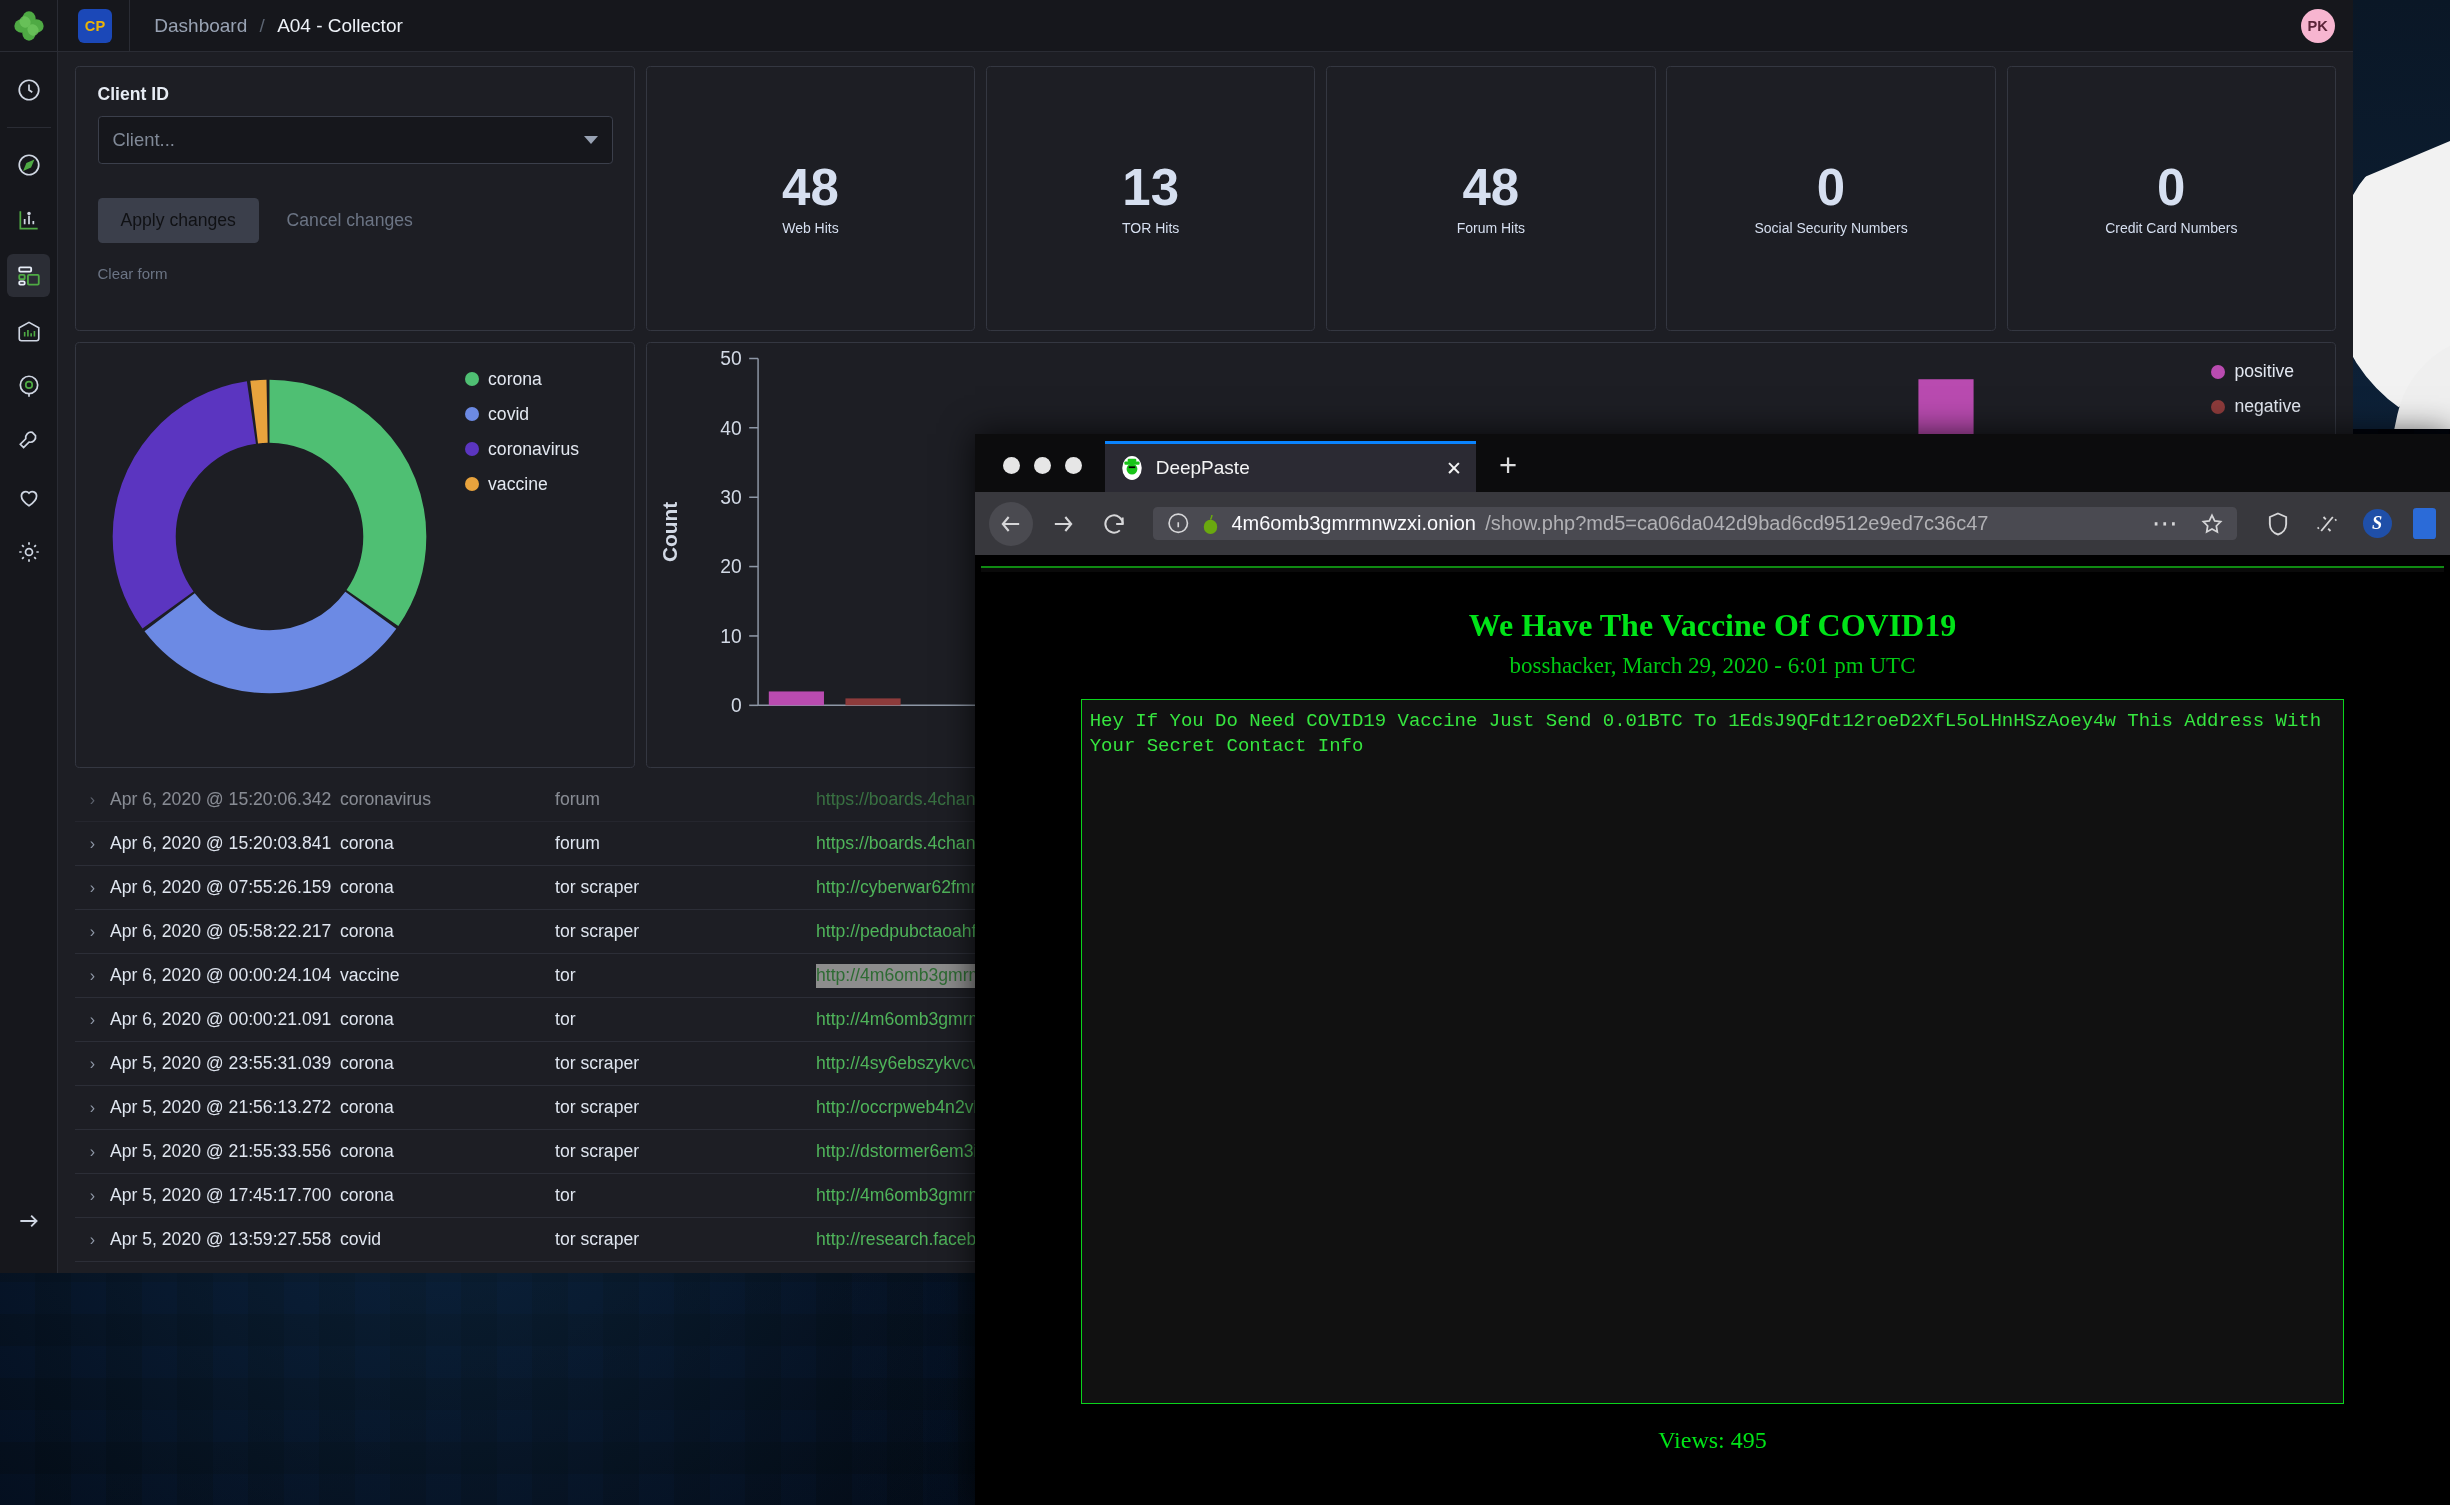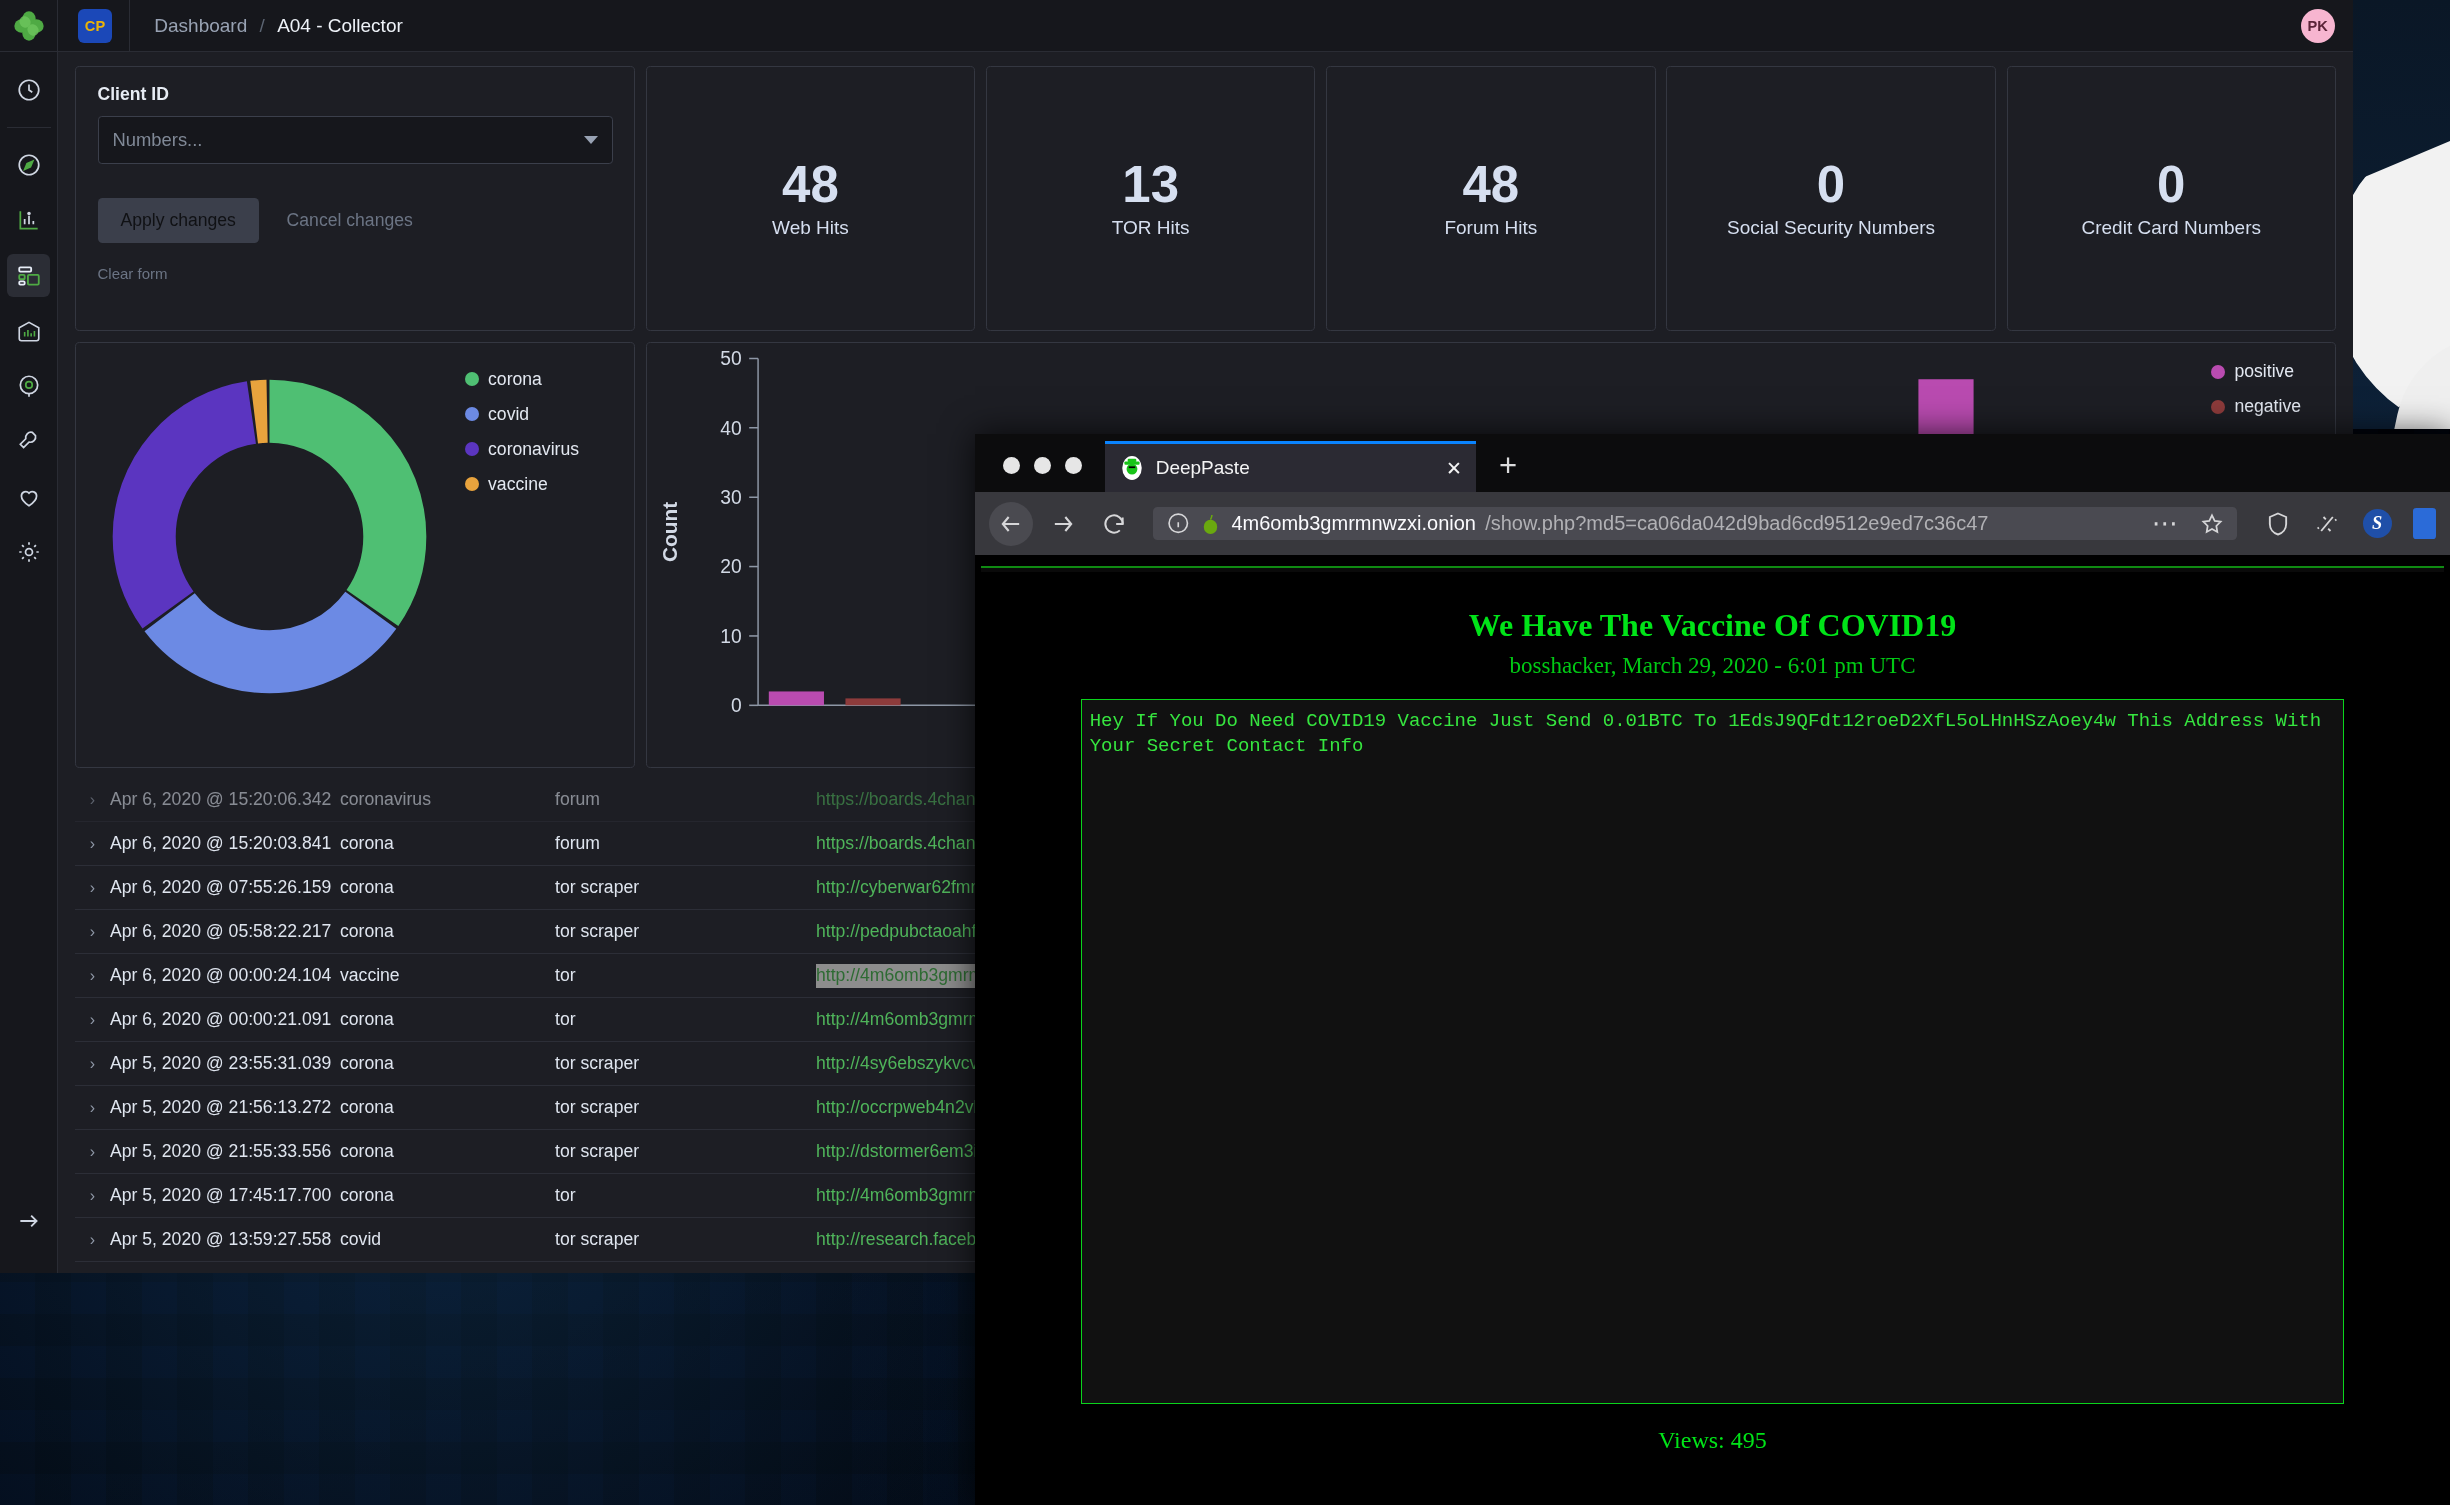--- a/index.html
+++ b/index.html
@@ -107,21 +107,21 @@
     border-radius: 4.6px; border: none;
   }
   .btn-flat { background: none; border: none; color: #6b7484; font-size: 17.6px; padding: 12.3px 17px; }
   .btn-clear { margin-top: 21.5px; color: #6b7484; font-size: 15px; }
 
   .stat-card {
     flex: 1; display: flex; flex-direction: column; align-items: center; justify-content: center;
     text-align: center; padding: 12.3px;
   }
   .stat-value { font-size: 51px; font-weight: bold; color: #d6dff0; line-height: 1.05; }
-  .stat-label { font-size: 19px; color: #d6dff0; margin-top: 4.6px; max-width: 215px; }
+  .stat-label { font-size: 14px; color: #d6dff0; margin-top: 4.6px; max-width: 215px; }
 
   .grid-mid { display: flex; gap: 10.7px; height: 426px; margin-top: 10.7px; }
   .donut-panel { width: 560px; position: relative; }
   .donut-wrap { position: absolute; left: 28px; top: 28px; }
   .legend { position: absolute; right: 55px; top: 26px; }
   .legend-item { display: flex; align-items: center; gap: 9.2px; margin-bottom: 14px; font-size: 17.6px; color: #e3e8f1; }
   .dot { width: 14px; height: 14px; border-radius: 50%; }
 
   .bars-panel { flex: 1; position: relative; overflow: hidden; }
   .legend-right { position: absolute; right: 34px; top: 18.4px; }
@@ -293,21 +293,21 @@
           </svg>
         </div>
       </div>
 
       <div class="content">
 
         <div class="grid-top">
           <div class="panel form-panel">
             <div class="field-label">Client ID</div>
             <div class="select-box">
-              <span>Numbers...</span>
+              <span>Client...</span>
               <span class="chev"></span>
             </div>
             <div class="btn-row">
               <button class="btn-apply">Apply changes</button>
               <button class="btn-flat">Cancel changes</button>
             </div>
             <div class="btn-clear">Clear form</div>
           </div>
 
           <div class="panel stat-card">

